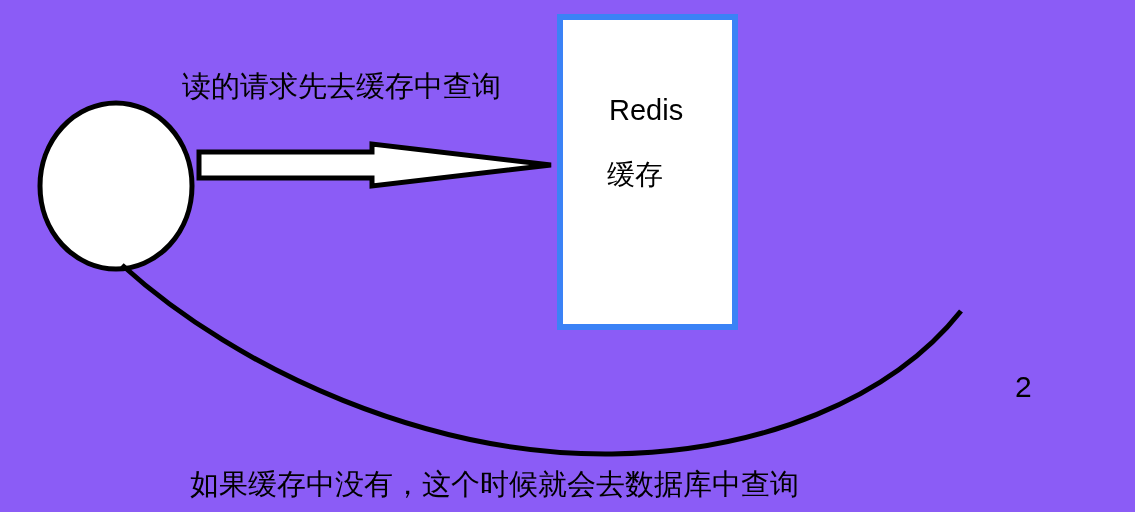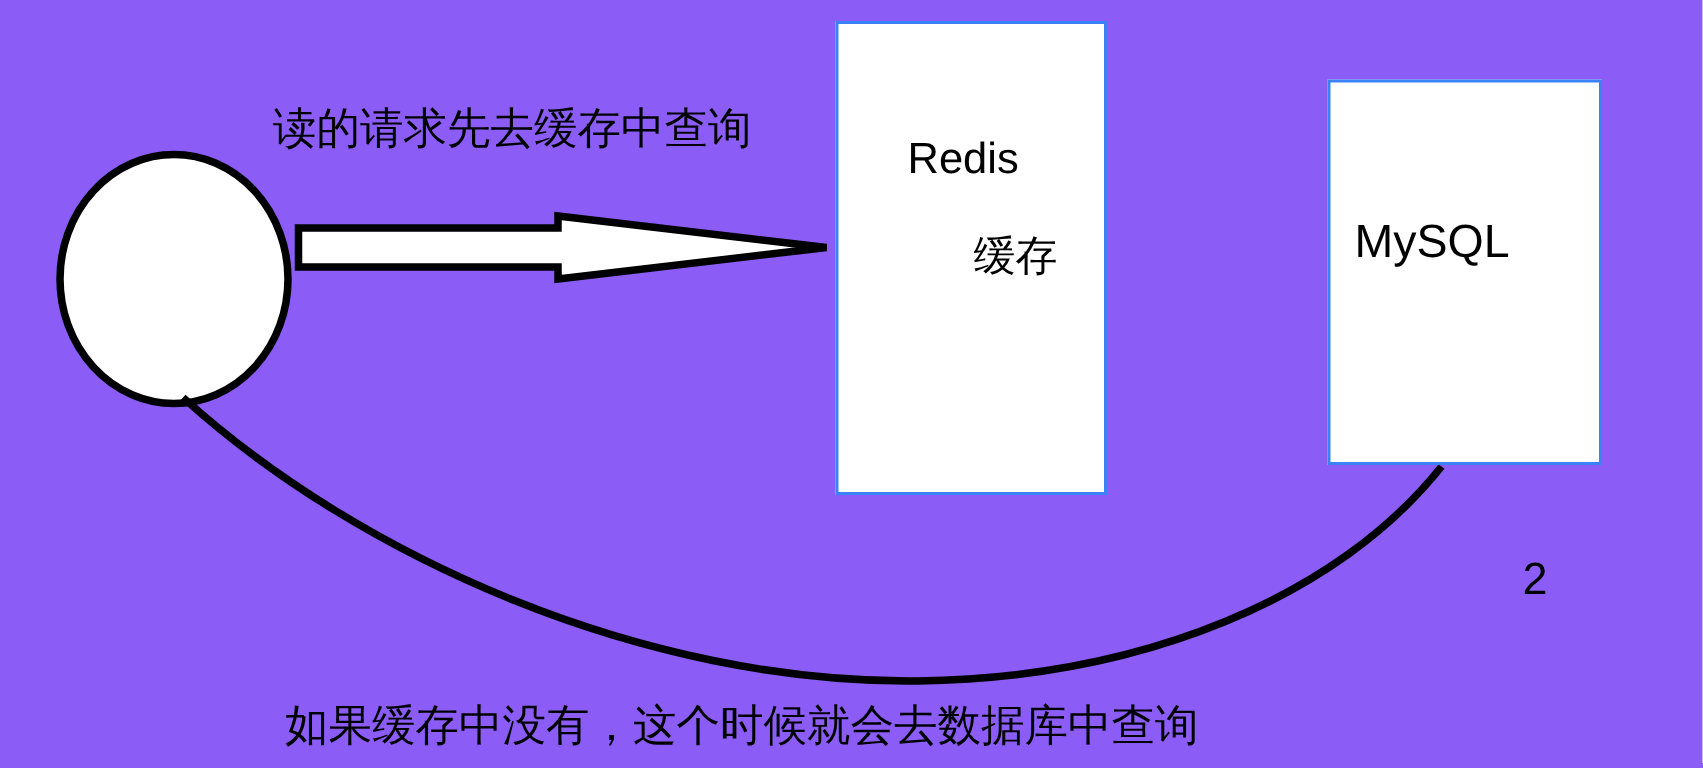--- a/index.html
+++ b/index.html
@@ -39,21 +39,21 @@
     font-size: 29px;
     text-align: center;
   }
   .step-number {
     left: 1015px;
     top: 372px;
     font-size: 30px;
   }
   .node-box {
     position: absolute;
-    border: 2px solid #3b82f6;
+    border: 6px solid #3b82f6;
     background: #ffffff;
     box-sizing: border-box;
   }
   .redis-box {
     left: 557px;
     top: 14px;
     width: 181px;
     height: 316px;
   }
   .mysql-box {
@@ -62,21 +62,21 @@
     width: 183px;
     height: 257px;
   }
   .node-line {
     position: absolute;
     color: #000000;
     white-space: nowrap;
     line-height: 1;
   }
   .redis-line-1 { left: 46px; top: 76px;  font-size: 29px; }
-  .redis-line-2 { left: 44px; top: 141px; font-size: 28px; margin-left: 46px; }
+  .redis-line-2 { left: 44px; top: 141px; font-size: 28px; }
   .redis-line-3 { left: 18px; top: 218px; font-size: 29px; }
   .mysql-line   { left: 16px; top: 90px;  font-size: 31px; }
 </style>
 </head>
 <body>
 
 <div class="canvas">
 
   <svg class="shapes" viewBox="0 0 1135 512" xmlns="http://www.w3.org/2000/svg">
 
@@ -89,21 +89,18 @@
     <circle cx="607" cy="113" r="3" fill="#000000"></circle>
   </svg>
 
   <div class="label arrow-label">读的请求先去缓存中查询</div>
 
   <div class="node-box redis-box">
     <div class="node-line redis-line-1">Redis</div>
     <div class="node-line redis-line-2">缓存</div>
   </div>
 
-  <div class="node-box mysql-box">
-    <div class="node-line mysql-line">MySQL</div>
-  </div>
 
   <div class="label step-number">2</div>
 
   <div class="label caption-label">如果缓存中没有，这个时候就会去数据库中查询</div>
 
 </div>
 
 </body></html>

